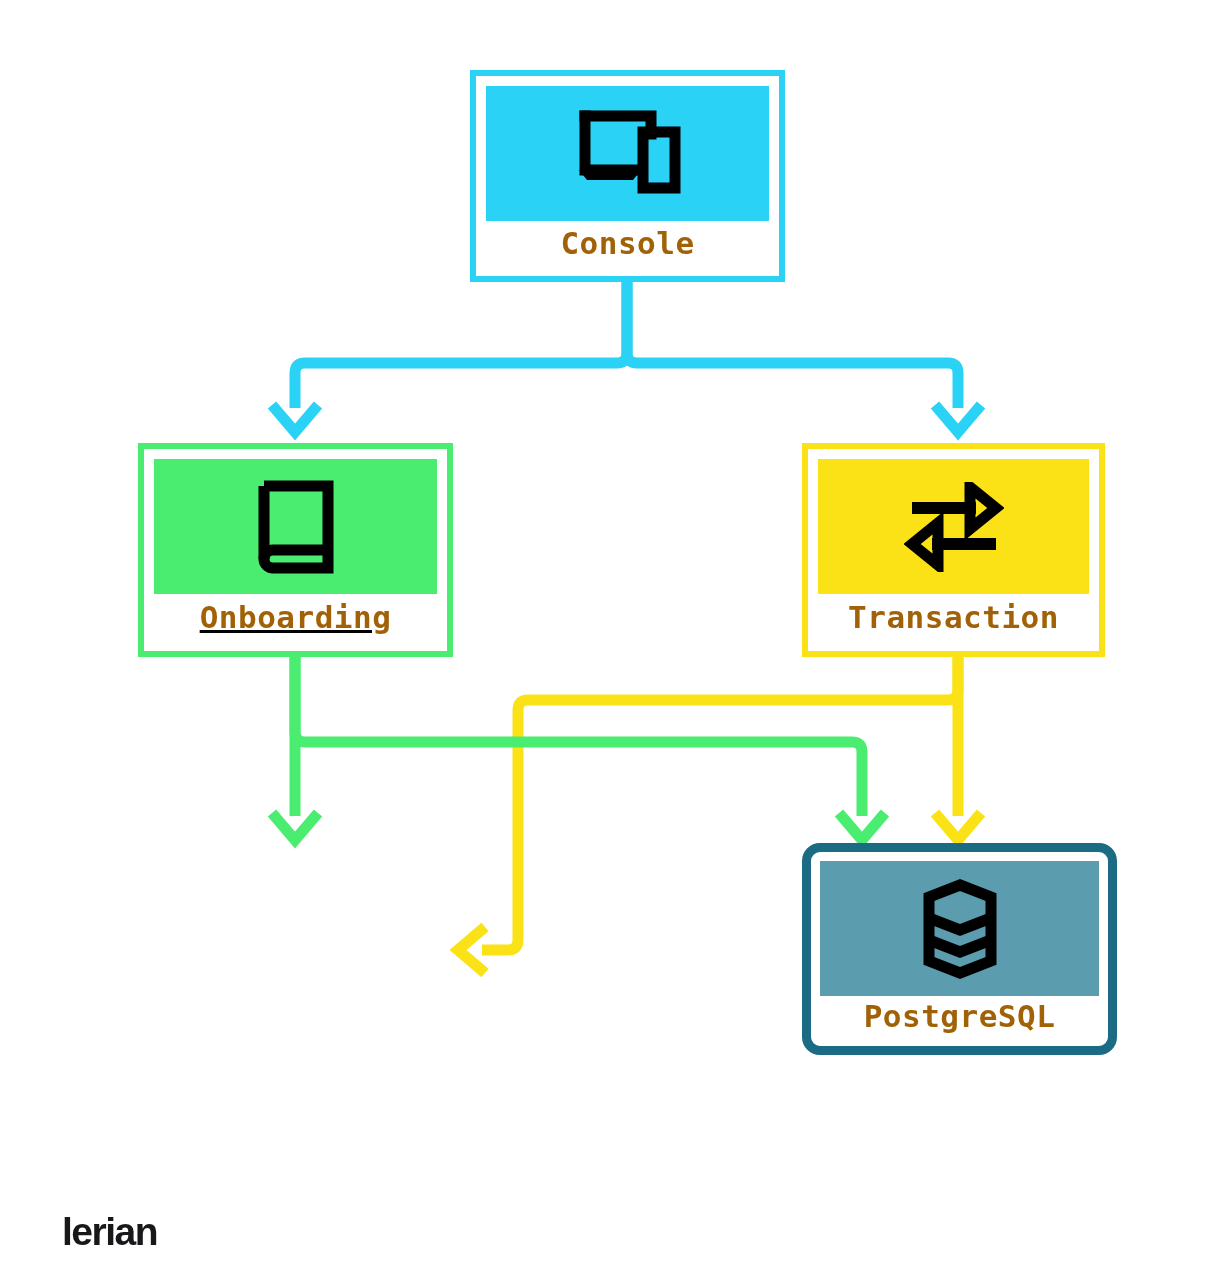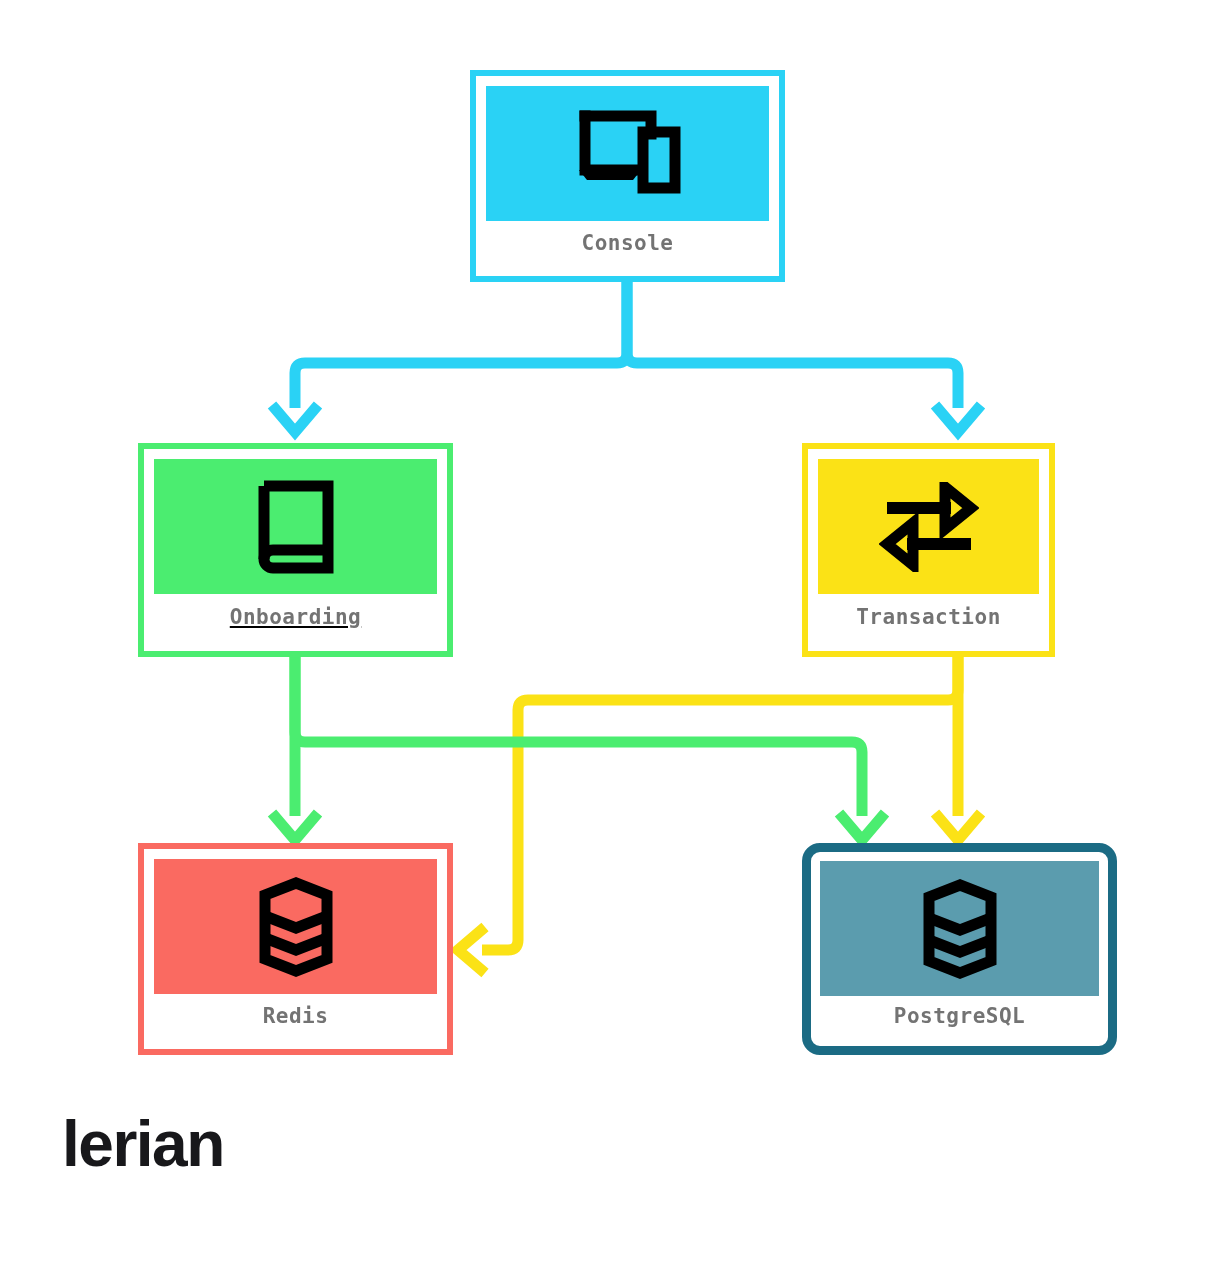--- a/index.html
+++ b/index.html
@@ -52,44 +52,44 @@
     justify-content: center;
   }
   .node-icon svg { display: block; }
 
   .node-label {
     flex: 1 1 auto;
     display: flex;
     align-items: center;
     justify-content: center;
     background: #ffffff;
-    color: #737373;
+    color: #a16207;
     font-family: "DejaVu Sans Mono", monospace;
     font-weight: bold;
-    font-size: 21px;
+    font-size: 31px;
     letter-spacing: 0.5px;
     line-height: 1;
     white-space: nowrap;
   }
 
   
   #node-console     { left: 470px; top: 70px;  width: 315px; height: 212px; }
   #node-onboarding  { left: 138px; top: 443px; width: 315px; height: 214px; text-decoration: underline; }
-  #node-transaction { left: 802px; top: 443px; width: 253px; height: 214px; }
+  #node-transaction { left: 802px; top: 443px; width: 303px; height: 214px; }
   #node-redis       { left: 138px; top: 843px; width: 315px; height: 212px; }
   #node-postgresql  { left: 802px; top: 843px; width: 315px; height: 212px; }
 
   
   #brand {
     position: absolute;
     left: 62px;
-    top: 1112px;
+    top: 1212px;
     font-family: "Liberation Sans", sans-serif;
     font-weight: bold;
-    font-size: 64px;
+    font-size: 39px;
     letter-spacing: -1.5px;
     color: #18181b;
     line-height: 1;
     z-index: 6;
   }
 </style>
 </head>
 <body>
 
 <div id="stage">
@@ -142,30 +142,20 @@
       <svg width="100" height="90" viewBox="0 0 100 90">
         <path d="M8 26 H72" fill="none" stroke="#000" stroke-width="12" stroke-linecap="butt"></path>
         <path d="M66 5 L92 26 L66 47 Z" fill="none" stroke="#000" stroke-width="11" stroke-linejoin="miter"></path>
         <path d="M92 62 H28" fill="none" stroke="#000" stroke-width="12" stroke-linecap="butt"></path>
         <path d="M34 41 L8 62 L34 83 Z" fill="none" stroke="#000" stroke-width="11" stroke-linejoin="miter"></path>
       </svg>
     </div>
     <div class="node-label">Transaction</div>
   </div>
 
-  <div class="node" id="node-redis" style="border-color: rgb(250, 106, 97);">
-    <div class="node-icon" style="background: rgb(250, 106, 97);">
-      <svg width="86" height="100" viewBox="0 0 86 100">
-        <path d="M43 6 L74 18 V82 L43 94 L12 82 V18 Z" fill="none" stroke="#000" stroke-width="11" stroke-linejoin="miter"></path>
-        <path d="M12 39 L43 51 L74 39" fill="none" stroke="#000" stroke-width="11" stroke-linejoin="miter"></path>
-        <path d="M12 61 L43 73 L74 61" fill="none" stroke="#000" stroke-width="11" stroke-linejoin="miter"></path>
-      </svg>
-    </div>
-    <div class="node-label">Redis</div>
-  </div>
 
   <div class="node thick" id="node-postgresql" style="border-color: rgb(27, 107, 132); border-radius: 18px;">
     <div class="node-icon" style="background: rgb(91, 156, 174);">
       <svg width="86" height="100" viewBox="0 0 86 100">
         <path d="M43 6 L74 18 V82 L43 94 L12 82 V18 Z" fill="none" stroke="#000" stroke-width="11" stroke-linejoin="miter"></path>
         <path d="M12 39 L43 51 L74 39" fill="none" stroke="#000" stroke-width="11" stroke-linejoin="miter"></path>
         <path d="M12 61 L43 73 L74 61" fill="none" stroke="#000" stroke-width="11" stroke-linejoin="miter"></path>
       </svg>
     </div>
     <div class="node-label">PostgreSQL</div>

